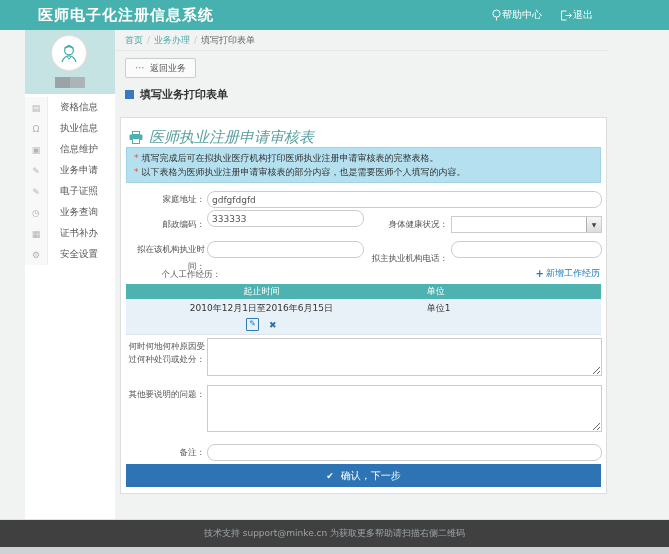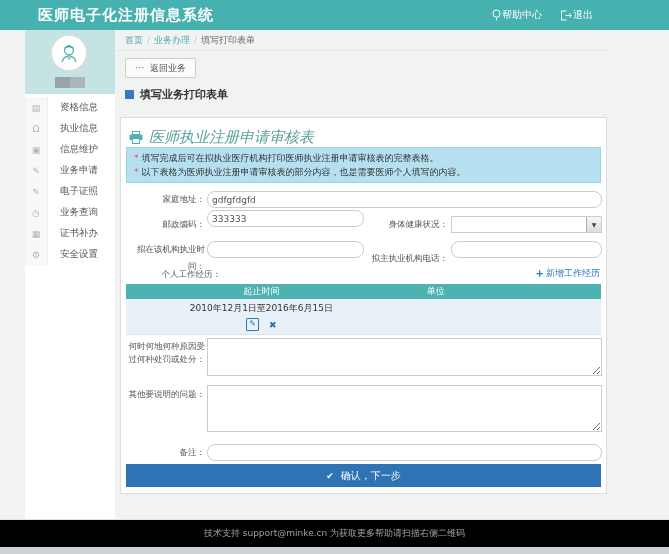--- a/index.html
+++ b/index.html
@@ -72,21 +72,21 @@
   .ta{position:absolute;box-sizing:border-box;border:1px solid #ccc;font-size:9px;color:#555;padding:2px 4px;font-family:inherit;resize:both;background:#fff;}
   .ta1{left:86px;top:220px;width:395px;height:38px;}
   .lta2{left:0;top:270px;line-height:13px;}
   .ta2{left:86px;top:267px;width:395px;height:47px;}
   .lr5{left:0;top:326px;} .ir5{left:86px;top:326px;width:395px;}
 
   .submit{position:absolute;left:5px;top:346px;width:475px;height:23px;background:#2e74b4;color:#fff;border:none;font-size:10px;display:flex;align-items:center;justify-content:center;gap:7px;cursor:pointer;font-family:inherit;}
   .submit .ck{font-size:9px;}
 
   
-  .footer{position:absolute;left:0;top:519px;width:669px;height:28px;background:#000000;border-top:1px solid #e0e2e3;box-sizing:border-box;text-align:center;line-height:26px;font-size:9px;color:#9aa3a8;}
+  .footer{position:absolute;left:0;top:519px;width:669px;height:28px;background:#404040;border-top:1px solid #e0e2e3;box-sizing:border-box;text-align:center;line-height:26px;font-size:9px;color:#9aa3a8;}
   .bottom-strip{position:absolute;left:0;top:547px;width:669px;height:7px;background:#ccd2d6;}
 </style>
 </head>
 <body>
 
 <div class="screen">
 
   <div class="hdr">
     <div class="hdr-title">医师电子化注册信息系统</div>
     <div class="hdr-right">
@@ -215,20 +215,21 @@
         <div class="wt-h2">单位</div>
       </div>
       <div class="wt-row">
         <div class="wt-c1">
           <div>2010年12月1日至2016年6月15日</div>
           <div class="wt-icons">
             <span class="edit-ic">✎</span>
             <span class="del-ic">✖</span>
           </div>
         </div>
+        <div class="wt-c2">单位1</div>
       </div>
     </div>
 
     <div class="flabel lta1">何时何地何种原因受过何种处罚或处分：</div>
     <textarea class="ta ta1" style=""></textarea>
 
     <div class="flabel lta2">其他要说明的问题：</div>
     <textarea class="ta ta2" style=""></textarea>
 
     <div class="flabel lr5">备注：</div>

